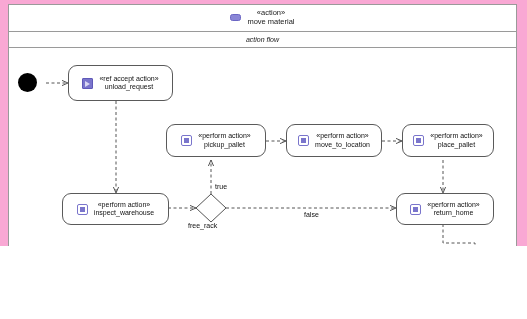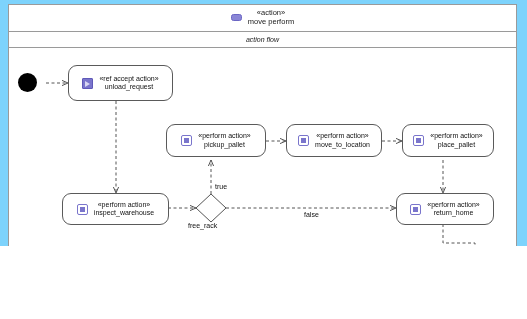--- a/index.html
+++ b/index.html
@@ -7,21 +7,21 @@
     padding: 0;
     background: #ffffff;
   }
   body {
     font-family: "Liberation Sans", sans-serif;
   }
   #canvas {
     position: relative;
     width: 527px;
     height: 246px;
-    background: #7dd3fc;
+    background: #f9a8d4;
     overflow: hidden;
   }
   
   .frame {
     position: absolute;
     left: 8px;
     top: 4px;
     width: 509px;
     height: 308px;
     border: 1px solid #9a9a9a;
@@ -193,21 +193,21 @@
 
 <div id="canvas">
 
   <div class="frame"></div>
 
   <div class="frame-header">
     <div class="header-inner">
       <span class="icon-action"></span>
       <span class="header-text">
         <span class="stereo">«action»</span>
-        <span class="name">move perform</span>
+        <span class="name">move material</span>
       </span>
     </div>
   </div>
 
   <div class="frame-band">
     <span class="band-label">action flow</span>
   </div>
 
   <svg class="edges" viewBox="0 0 527 319">
     <defs>

